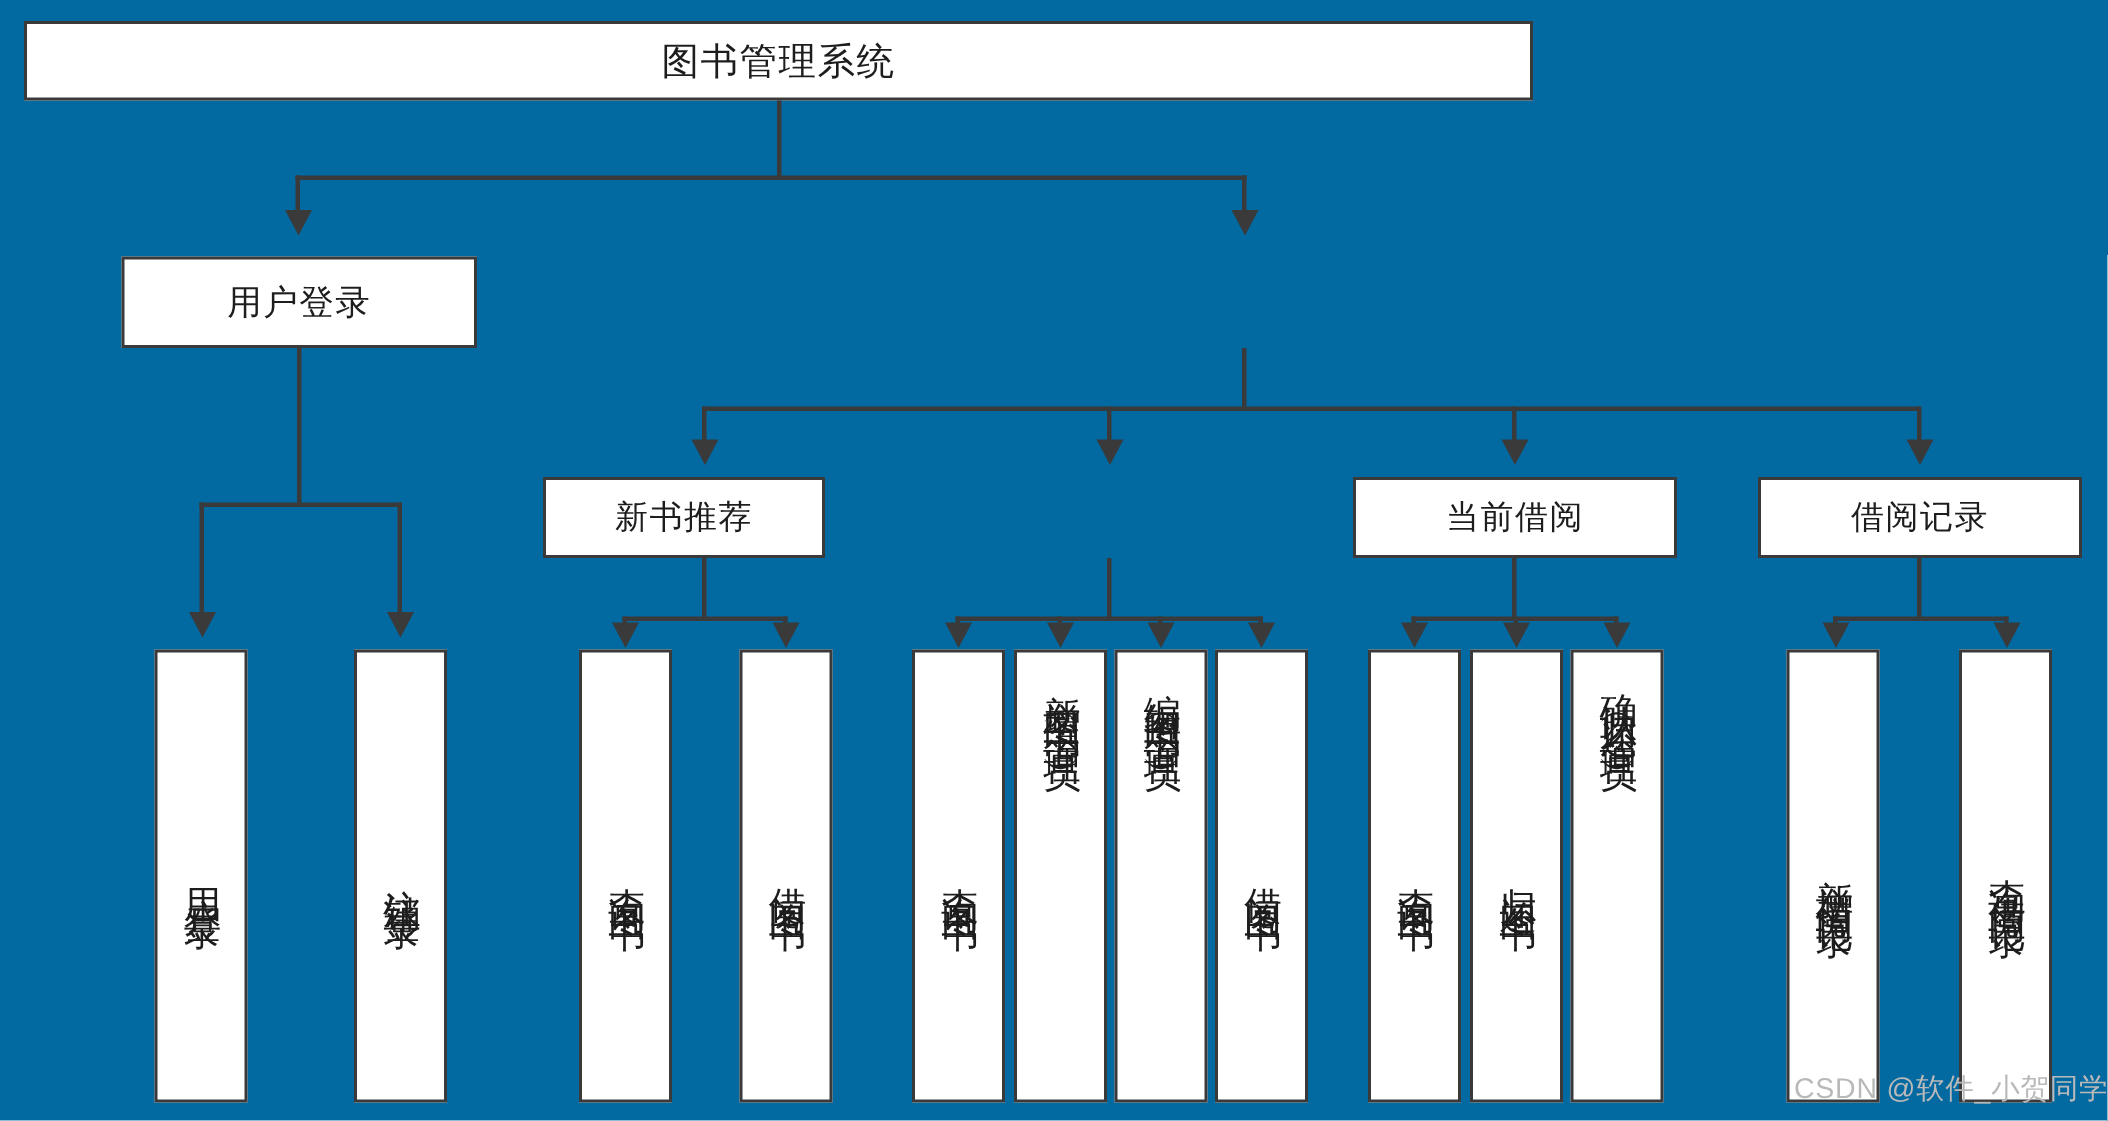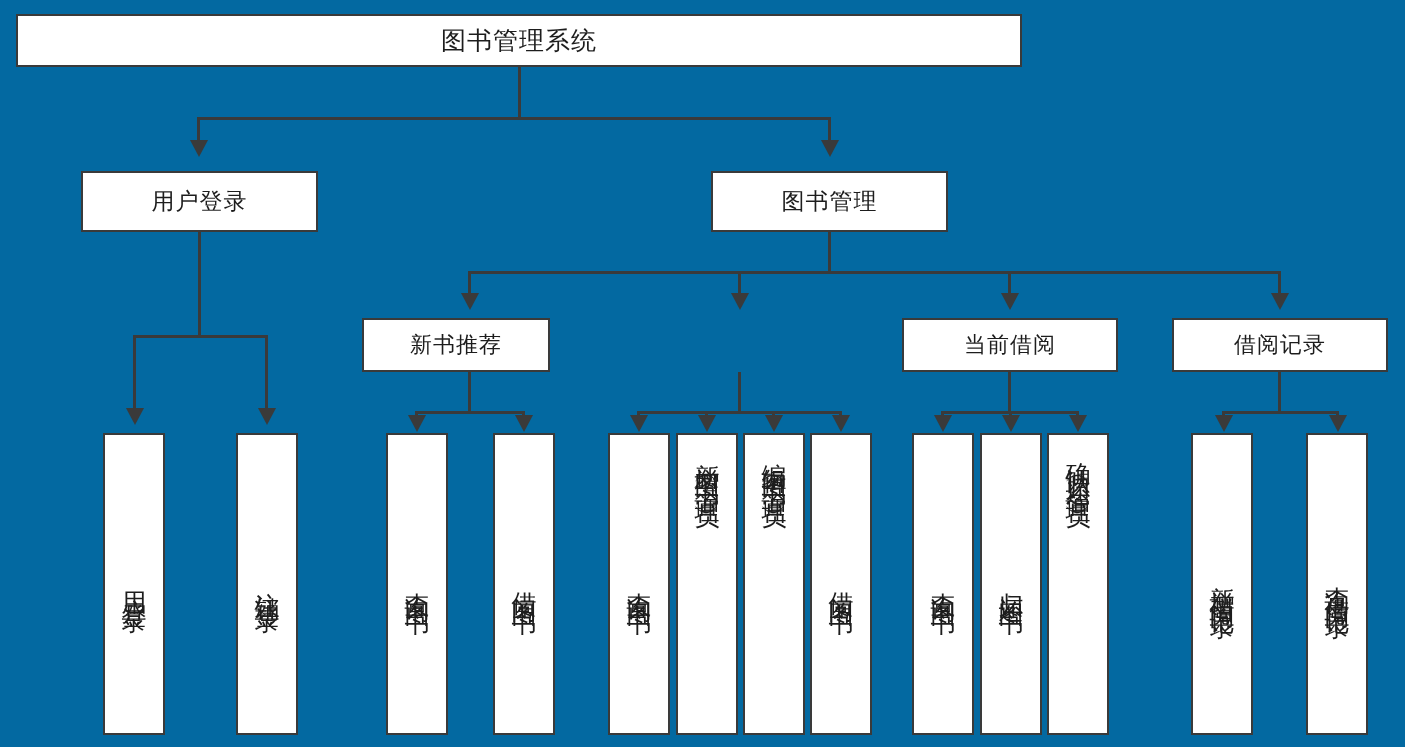--- a/index.html
+++ b/index.html
@@ -89,23 +89,20 @@
 
   <div class="edge vline" style="left:197px;top:117px;width:3px;height:25px;"></div>
   <div class="arrow" style="left:190px;top:140px;"></div>
   <div class="edge vline" style="left:828px;top:117px;width:3px;height:25px;"></div>
   <div class="arrow" style="left:821px;top:140px;"></div>
 
   <div class="node lvl2" style="left:81px;top:171px;width:237px;height:61px;">
     <span>用户登录</span>
   </div>
 
-  <div class="node lvl2" style="left:711px;top:171px;width:237px;height:61px;">
-    <span>图书管理</span>
-  </div>
 
   <div class="edge vline" style="left:198px;top:232px;width:3px;height:106px;"></div>
   <div class="edge hline" style="left:133px;top:335px;width:135px;height:3px;"></div>
   <div class="edge vline" style="left:133px;top:335px;width:3px;height:75px;"></div>
   <div class="arrow" style="left:126px;top:408px;"></div>
   <div class="edge vline" style="left:265px;top:335px;width:3px;height:75px;"></div>
   <div class="arrow" style="left:258px;top:408px;"></div>
 
   <div class="node leaf mid" style="left:103px;top:433px;width:62px;height:302px;">
     <span class="vtext">用户登录</span>
@@ -203,14 +200,15 @@
   <div class="edge vline" style="left:1336px;top:411px;width:3px;height:14px;"></div>
   <div class="arrow" style="left:1329px;top:415px;"></div>
 
   <div class="node leaf mid" style="left:1191px;top:433px;width:62px;height:302px;">
     <span class="vtext">新增借阅记录</span>
   </div>
   <div class="node leaf mid" style="left:1306px;top:433px;width:62px;height:302px;">
     <span class="vtext">查询借阅记录</span>
   </div>
 
+  <div id="watermark" style="left:1196px;top:713px;">CSDN @软件_小贺同学</div>
 
 </div>
 
 </body></html>

